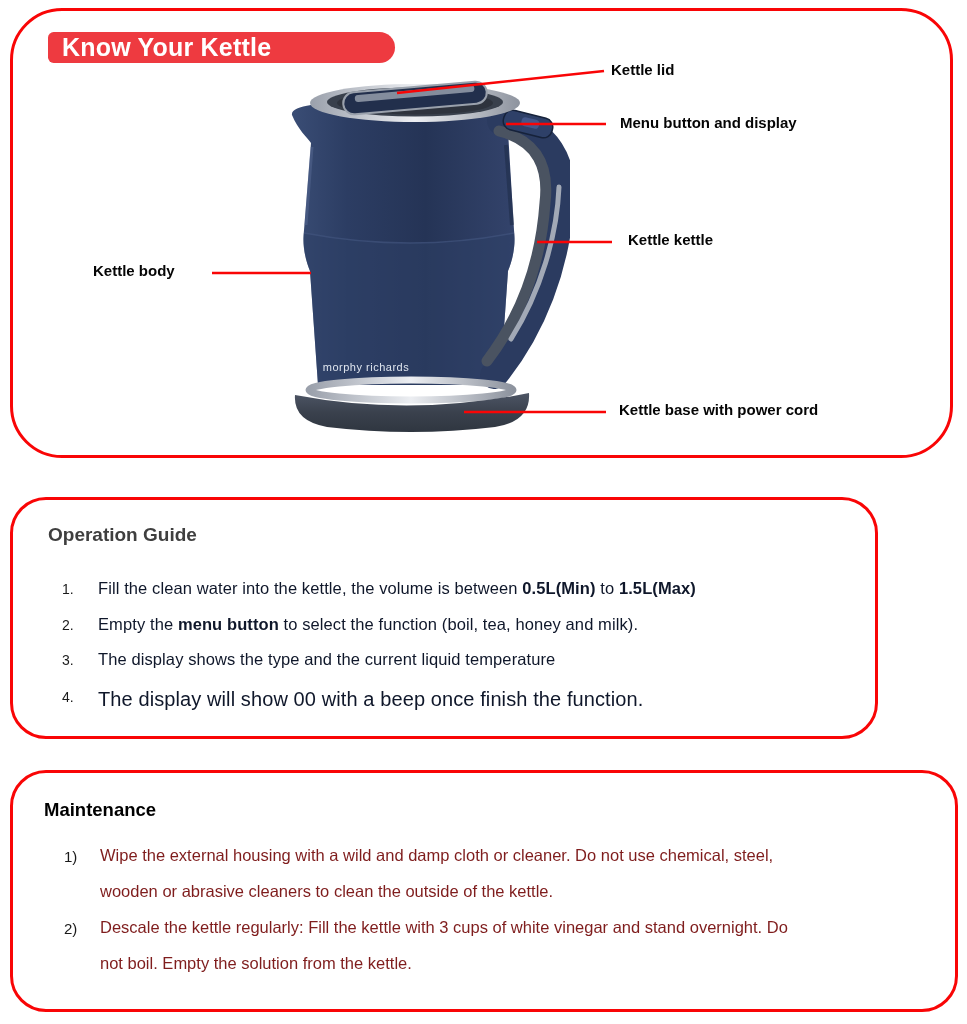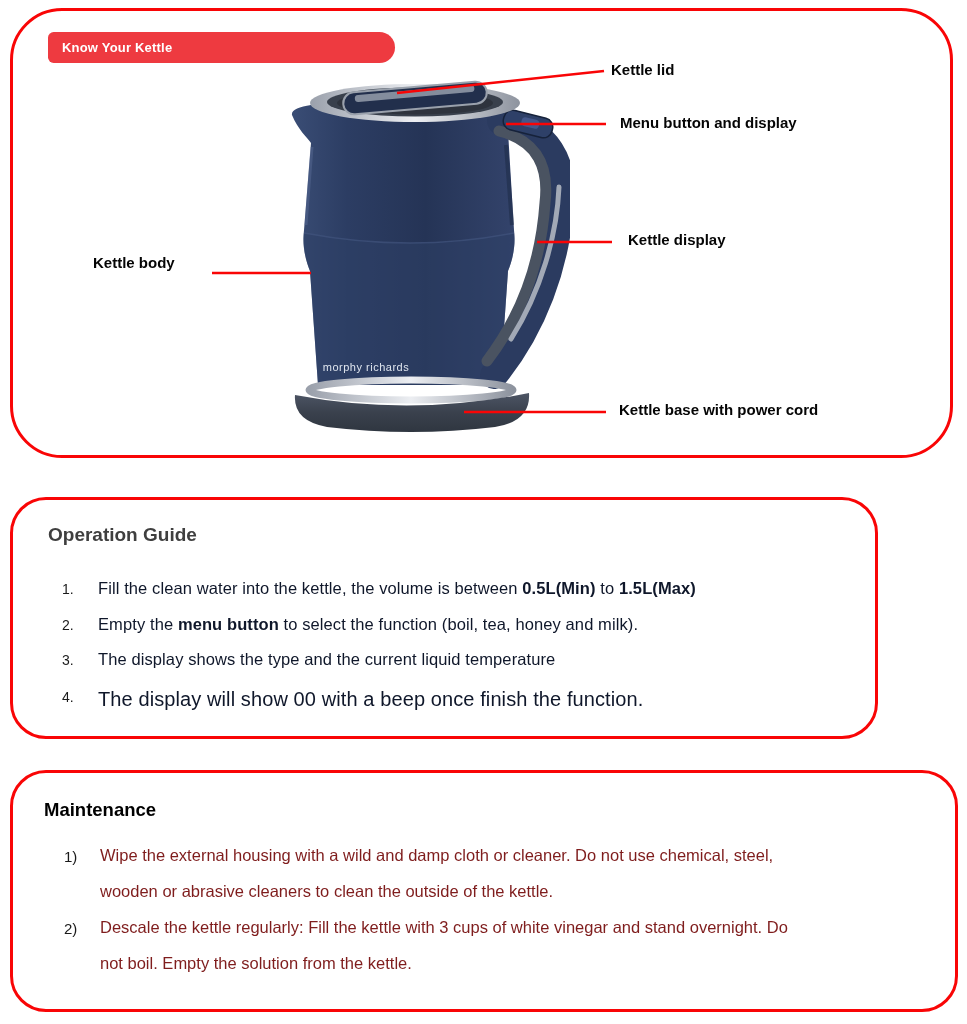--- a/index.html
+++ b/index.html
@@ -8,21 +8,21 @@
   .page { position:relative; width:967px; height:1024px; background:#ffffff; overflow:hidden; }
 
   .panel { position:absolute; border:3px solid #f90506; background:#ffffff; }
   .panel-know { left:10px; top:8px;   width:943px; height:450px; border-radius:52px; }
   .panel-ops  { left:10px; top:497px; width:868px; height:242px; border-radius:36px; }
   .panel-maint{ left:10px; top:770px; width:948px; height:242px; border-radius:36px;text-decoration:underline; }
 
   .banner { position:absolute; left:35px; top:21px; width:347px; height:31px;
             background:#ee3a40; border-radius:8px 22px 22px 8px;
             display:flex; align-items:center; padding-left:14px; }
-  .banner-text { color:#ffffff; font-weight:700; font-size:13px; letter-spacing:.2px; }
+  .banner-text { color:#ffffff; font-weight:700; font-size:25px; letter-spacing:.2px; }
 
   .callout { position:absolute; font-weight:700; font-size:15px; color:#050505; white-space:nowrap; }
 
   .kettle-svg { position:absolute; left:265px; top:75px; width:305px; height:365px; }
   .lines-svg  { position:absolute; left:0; top:0; width:967px; height:1024px; pointer-events:none; }
 
   .sec-heading { position:absolute; font-weight:700; }
   .ops-heading   { left:35px; top:24px; font-size:19px; color:#3f3f3f; }
   .maint-heading { left:31px; top:26px; font-size:18.5px; color:#000; }
 
@@ -110,22 +110,22 @@
   <svg class="lines-svg" viewBox="0 0 967 1024">
     <line x1="604" y1="71" x2="397" y2="93" stroke="#f90506" stroke-width="2.4"></line>
     <line x1="506" y1="124" x2="606" y2="124" stroke="#f90506" stroke-width="2.4"></line>
     <line x1="537" y1="242" x2="612" y2="242" stroke="#f90506" stroke-width="2.4"></line>
     <line x1="212" y1="273" x2="311" y2="273" stroke="#f90506" stroke-width="2.4"></line>
     <line x1="464" y1="412" x2="606" y2="412" stroke="#f90506" stroke-width="2.4"></line>
   </svg>
 
   <div class="callout" style="left:611px; top:61px;text-align:center;">Kettle lid</div>
   <div class="callout" style="left:620px; top:114px;">Menu button and display</div>
-  <div class="callout" style="left:628px; top:231px;">Kettle display</div>
-  <div class="callout" style="left:93px;  top:254px;">Kettle body</div>
+  <div class="callout" style="left:628px; top:231px;">Kettle kettle</div>
+  <div class="callout" style="left:93px;  top:262px;">Kettle body</div>
   <div class="callout" style="left:619px; top:401px;">Kettle base with power cord</div>
 
   <div class="panel panel-ops">
     <div class="sec-heading ops-heading">Operation Guide</div>
 
     <div class="list-row ops-row-1">
       <span class="num">1.</span>
       <span class="txt"><span>Fill the clean water into the kettle, the volume is between </span><span style="font-weight: 700;">0.5L(Min)</span><span> to </span><span style="font-weight: 700;">1.5L(Max)</span></span>
     </div>
     <div class="list-row ops-row-2">

